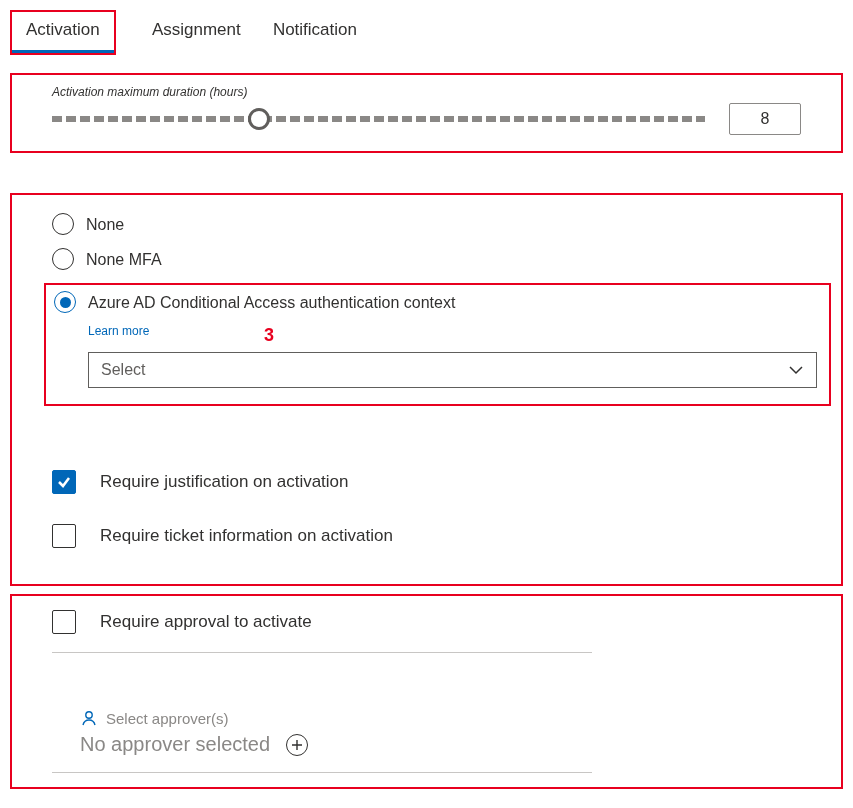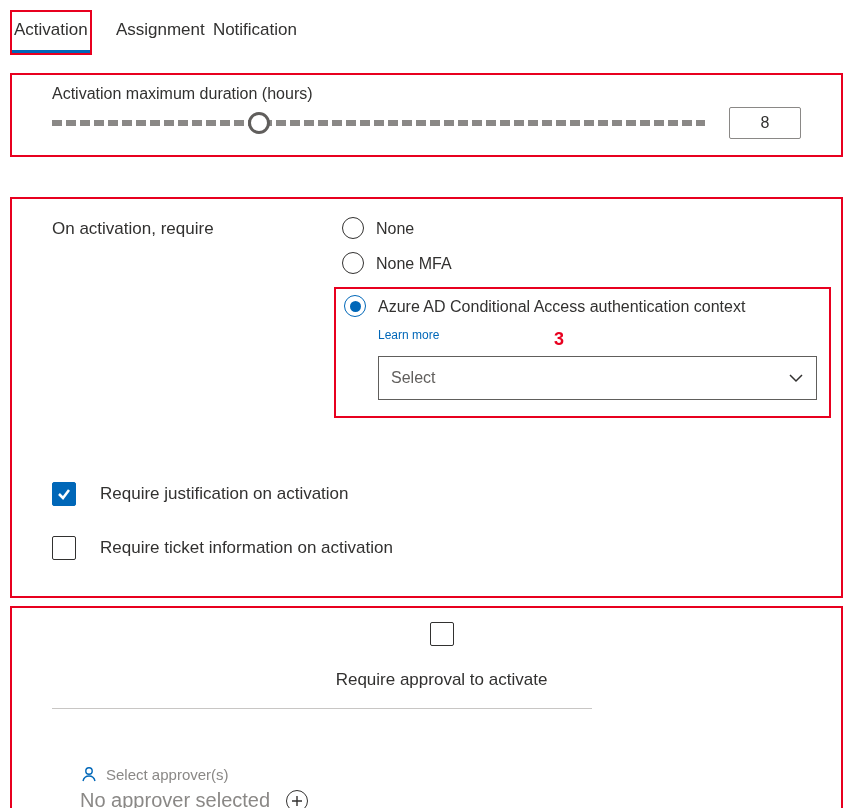--- a/index.html
+++ b/index.html
@@ -6,38 +6,38 @@
   body {
     margin: 0;
     padding: 10px;
     font-family: "Segoe UI", -apple-system, sans-serif;
     font-size: 15px;
     color: #323130;
     background: #fff;
     width: 853px;
   }
   .tab {
-    padding: 8px 2px 10px;
+    padding: 8px 14px 10px;
     font-size: 17px;
     cursor: pointer;
     color: #323130;
   }
   .tab.active {
     border-bottom: 3px solid #0067b8;
   }
   .annot-box {
     border: 2px solid #e8001f;
     position: relative;
   }
   
   .section1 {
     margin: 18px 0 0 0;
     padding: 10px 40px 16px 40px;
   }
-  .section1 .label { font-size: 16px; }
+  .section1 .label { font-size: 12px; font-style: italic; }
   .slider-row { display: flex; align-items: center; gap: 24px; margin-top: 4px; }
   .slider-track {
     flex: 1;
     height: 6px;
     position: relative;
     background: repeating-linear-gradient(to right, #8a8886 0 10px, transparent 10px 14px);
   }
   .slider-thumb {
     position: absolute;
     top: -8px;
@@ -73,21 +73,21 @@
   .sub-box {
     border: 2px solid #e8001f;
     padding: 6px 12px 16px 8px;
     margin-left: -8px;
     position: relative;
   }
   .learn-more { color: #0067b8; font-size: 12px; margin: 10px 0 14px 34px; cursor: pointer; }
   .select-box {
     margin-left: 34px;
     border: 1px solid #605e5c;
-    height: 44px;
+    height: 36px;
     display: flex; align-items: center; justify-content: space-between;
     padding: 0 12px;
     color: #605e5c;
     font-size: 16px;
     width: calc(100% - 34px);
   }
   .chev { width: 16px; height: 16px; }
   .cbs { margin-top: 64px; }
   .cb-row { display: flex; align-items: center; gap: 24px; margin-bottom: 30px; font-size: 17px; }
   .cb-row:last-child { margin-bottom: 0; align-items: center; }
@@ -137,21 +137,20 @@
       </div>
       <div class="slider-value">8</div>
     </div>
   </div>
 
 </div>
 
 <div style="position:relative;">
   <div class="annot-box section2">
     <div class="req-row">
-      <div class="req-label">On activation, require</div>
       <div class="radios">
         <div class="radio-item">
           <div class="radio-circle"></div>
           <div class="radio-text">None</div>
         </div>
         <div class="radio-item">
           <div class="radio-circle"></div>
           <div class="radio-text">None MFA</div>
         </div>
 
@@ -188,21 +187,21 @@
         <div class="checkbox"></div>
         <span>Require ticket information on activation</span>
       </div>
     </div>
   </div>
 
 </div>
 
 <div style="position:relative;">
   <div class="annot-box section4">
-    <div class="cb-row" style="margin-bottom:0;flex-direction:column;">
+    <div class="cb-row" style="margin-bottom:0;">
       <div class="checkbox"></div>
       <span>Require approval to activate</span>
     </div>
     <div class="approver-block">
       <div class="ap-row1">
         <svg width="18" height="18" viewBox="0 0 18 18" class="person-icon">
           <circle cx="9" cy="6" r="3.2"></circle>
             <path d="M3 16c1-4 4-5 6-5s5 1 6 5"></path>
         </svg>
         <span>Select approver(s)</span>

